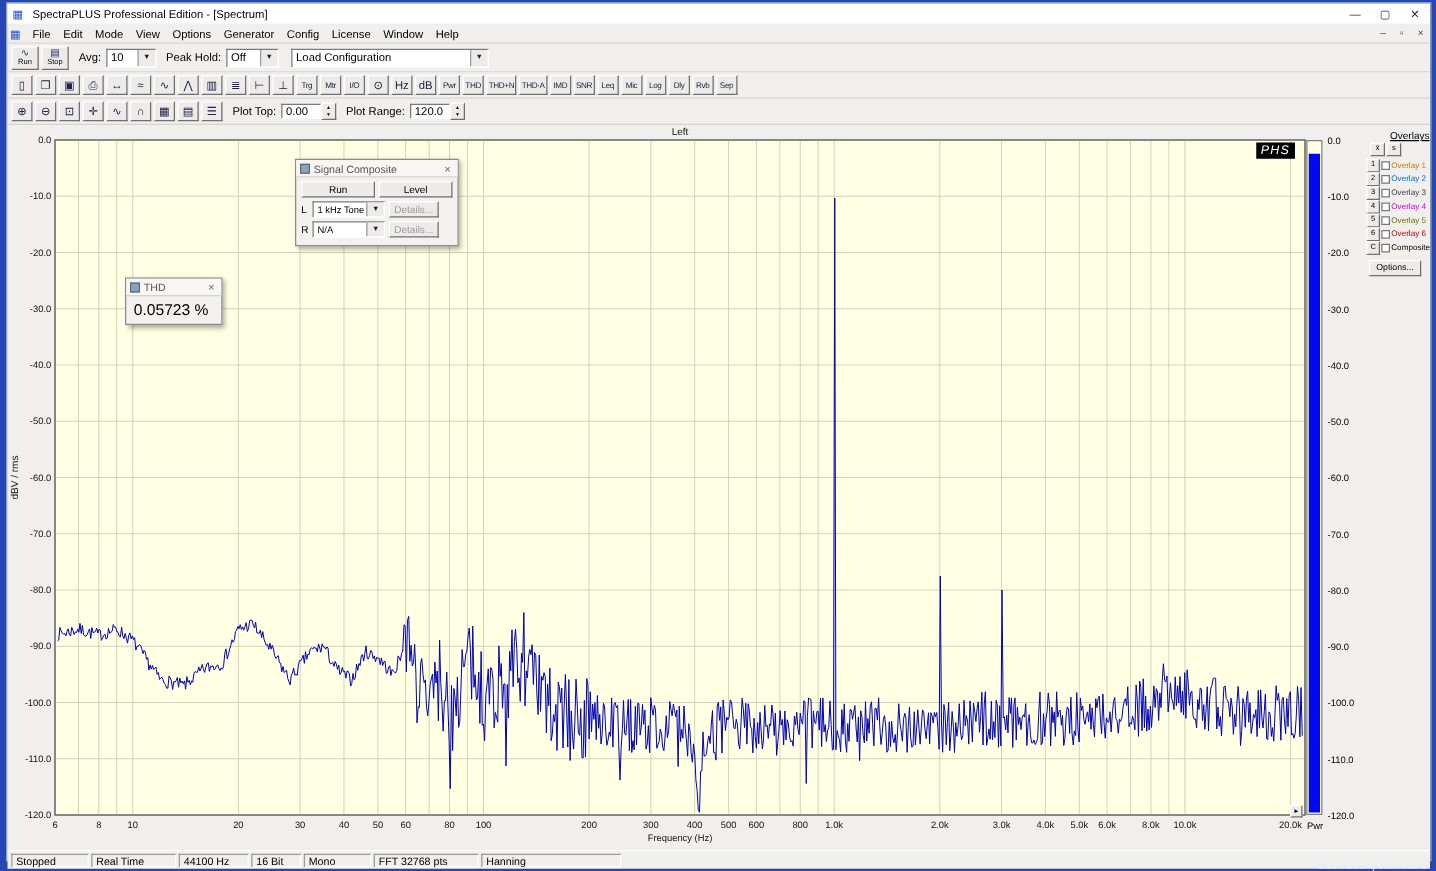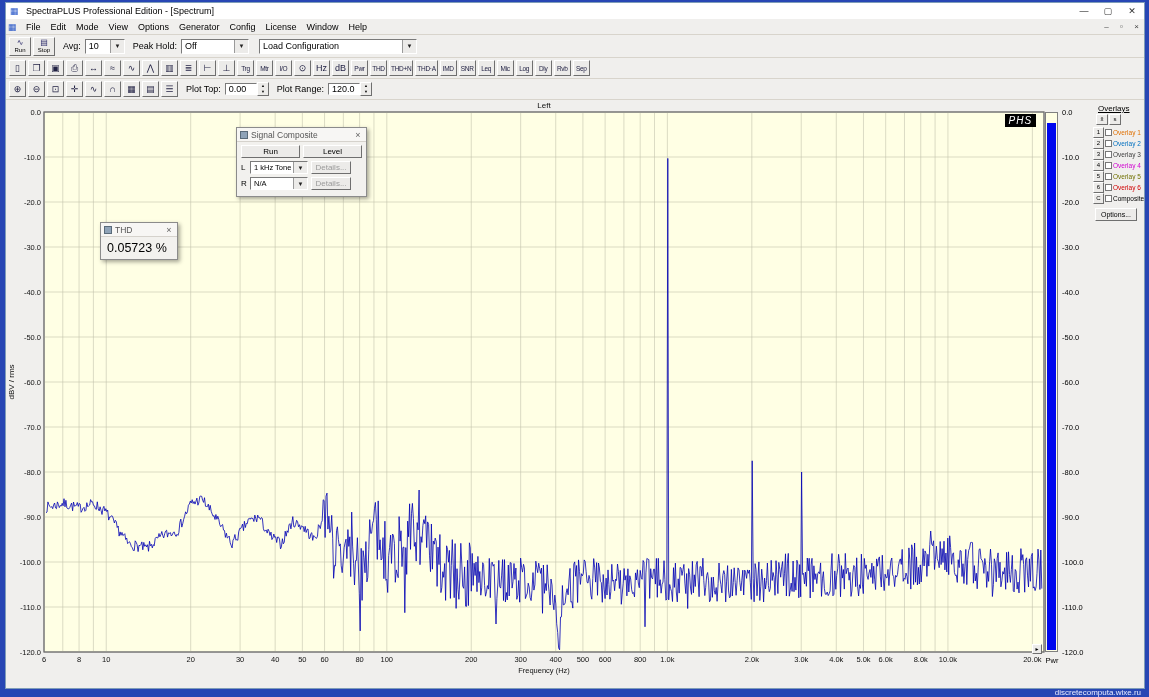--- a/index.html
+++ b/index.html
@@ -48,21 +48,21 @@
   .xscroll{position:absolute;left:1026px;top:544px;width:10px;height:10px;font-size:5px;line-height:8px;text-align:center;padding:0;}
   
   .meter-col{position:relative;width:16px;}
   .meter-bg{position:absolute;left:1px;top:12px;width:13px;height:540px;background:#ffffe4;border:1px solid #808080;box-sizing:border-box;}
   .meter-bar{position:absolute;left:1px;right:1px;bottom:1px;}
   .meter-label{position:absolute;top:556px;width:100%;text-align:center;font-size:7.5px;}
   .rlabels{position:relative;width:32px;}
   .rlabel{position:absolute;left:2px;font-size:7.5px;}
   
   .overlays{width:52px;padding-top:2px;font-size:7px;}
-  .ov-title{text-decoration:underline;font-size:8px;margin:2px 0 1px 6px;}
+  .ov-title{text-decoration:underline;font-size:8px;margin:2px 0 1px 20px;}
   .ov-tools{display:flex;gap:1px;margin-left:4px;margin-bottom:2px;}
   .ov-tool{width:10px;height:9px;font-size:6px;line-height:8px;text-align:center;}
   .ov-row{display:flex;align-items:center;height:11px;gap:1px;padding-left:1px;}
   .ov-key{width:9px;height:9px;font-size:6px;line-height:8px;text-align:center;flex:0 0 9px;}
   .ov-check{width:7px;height:7px;background:#fff;border:1px solid #777;box-sizing:border-box;flex:0 0 7px;}
   .ov-label{font-size:6.5px;white-space:nowrap;}
   .ov-options{margin:4px 0 0 3px;width:42px;height:13px;font-size:7px;padding:0;}
   
   .dialog{position:absolute;background:#f2f1ee;border:1px solid #8b8b8b;box-shadow:2px 2px 4px rgba(0,0,0,0.35);box-sizing:border-box;}
   .dlg-title{height:13px;display:flex;align-items:center;gap:3px;font-size:8.5px;color:#555;
@@ -131,21 +131,21 @@
     <button class="raised tb-big">
       <span class="glyph">▤</span>
       <span>Stop</span>
     </button>
     <span class="tb-label">Avg:</span>
     <div class="combo" style="width:40px;">
       <span>10</span>
         <span class="dd">▼</span>
     </div>
     <span class="tb-label">Peak Hold:</span>
-    <div class="combo" style="width:68px;">
+    <div class="combo" style="width:42px;">
       <span>Off</span>
         <span class="dd">▼</span>
     </div>
     <div class="combo" style="width:158px;margin-left:8px;">
       <span>Load Configuration</span>
         <span class="dd">▼</span>
     </div>
   </div>
 
   <div class="toolbar tb2" id="tb2">
@@ -410,15 +410,24 @@
             <span class="raised ov-key">C</span>
             <span class="ov-check"></span>
             <span class="ov-label" style="color: rgb(0, 0, 0);">Composite</span>
           </div>
         </div>
       <button class="raised ov-options">Options...</button>
     </div>
 
   </div>
 
+  <div class="statusbar" id="statusbar">
+      <div class="status-seg" style="width: 62px;">Stopped</div>
+      <div class="status-seg" style="width: 68px;">Real Time</div>
+      <div class="status-seg" style="width: 56px;">44100 Hz</div>
+      <div class="status-seg" style="width: 40px;">16 Bit</div>
+      <div class="status-seg" style="width: 54px;">Mono</div>
+      <div class="status-seg" style="width: 84px;">FFT 32768 pts</div>
+      <div class="status-seg" style="width: 112px;">Hanning</div>
+    </div>
 </div>
 
 <div class="watermark">discretecomputa.wixe.ru</div>
 
 </body></html>

